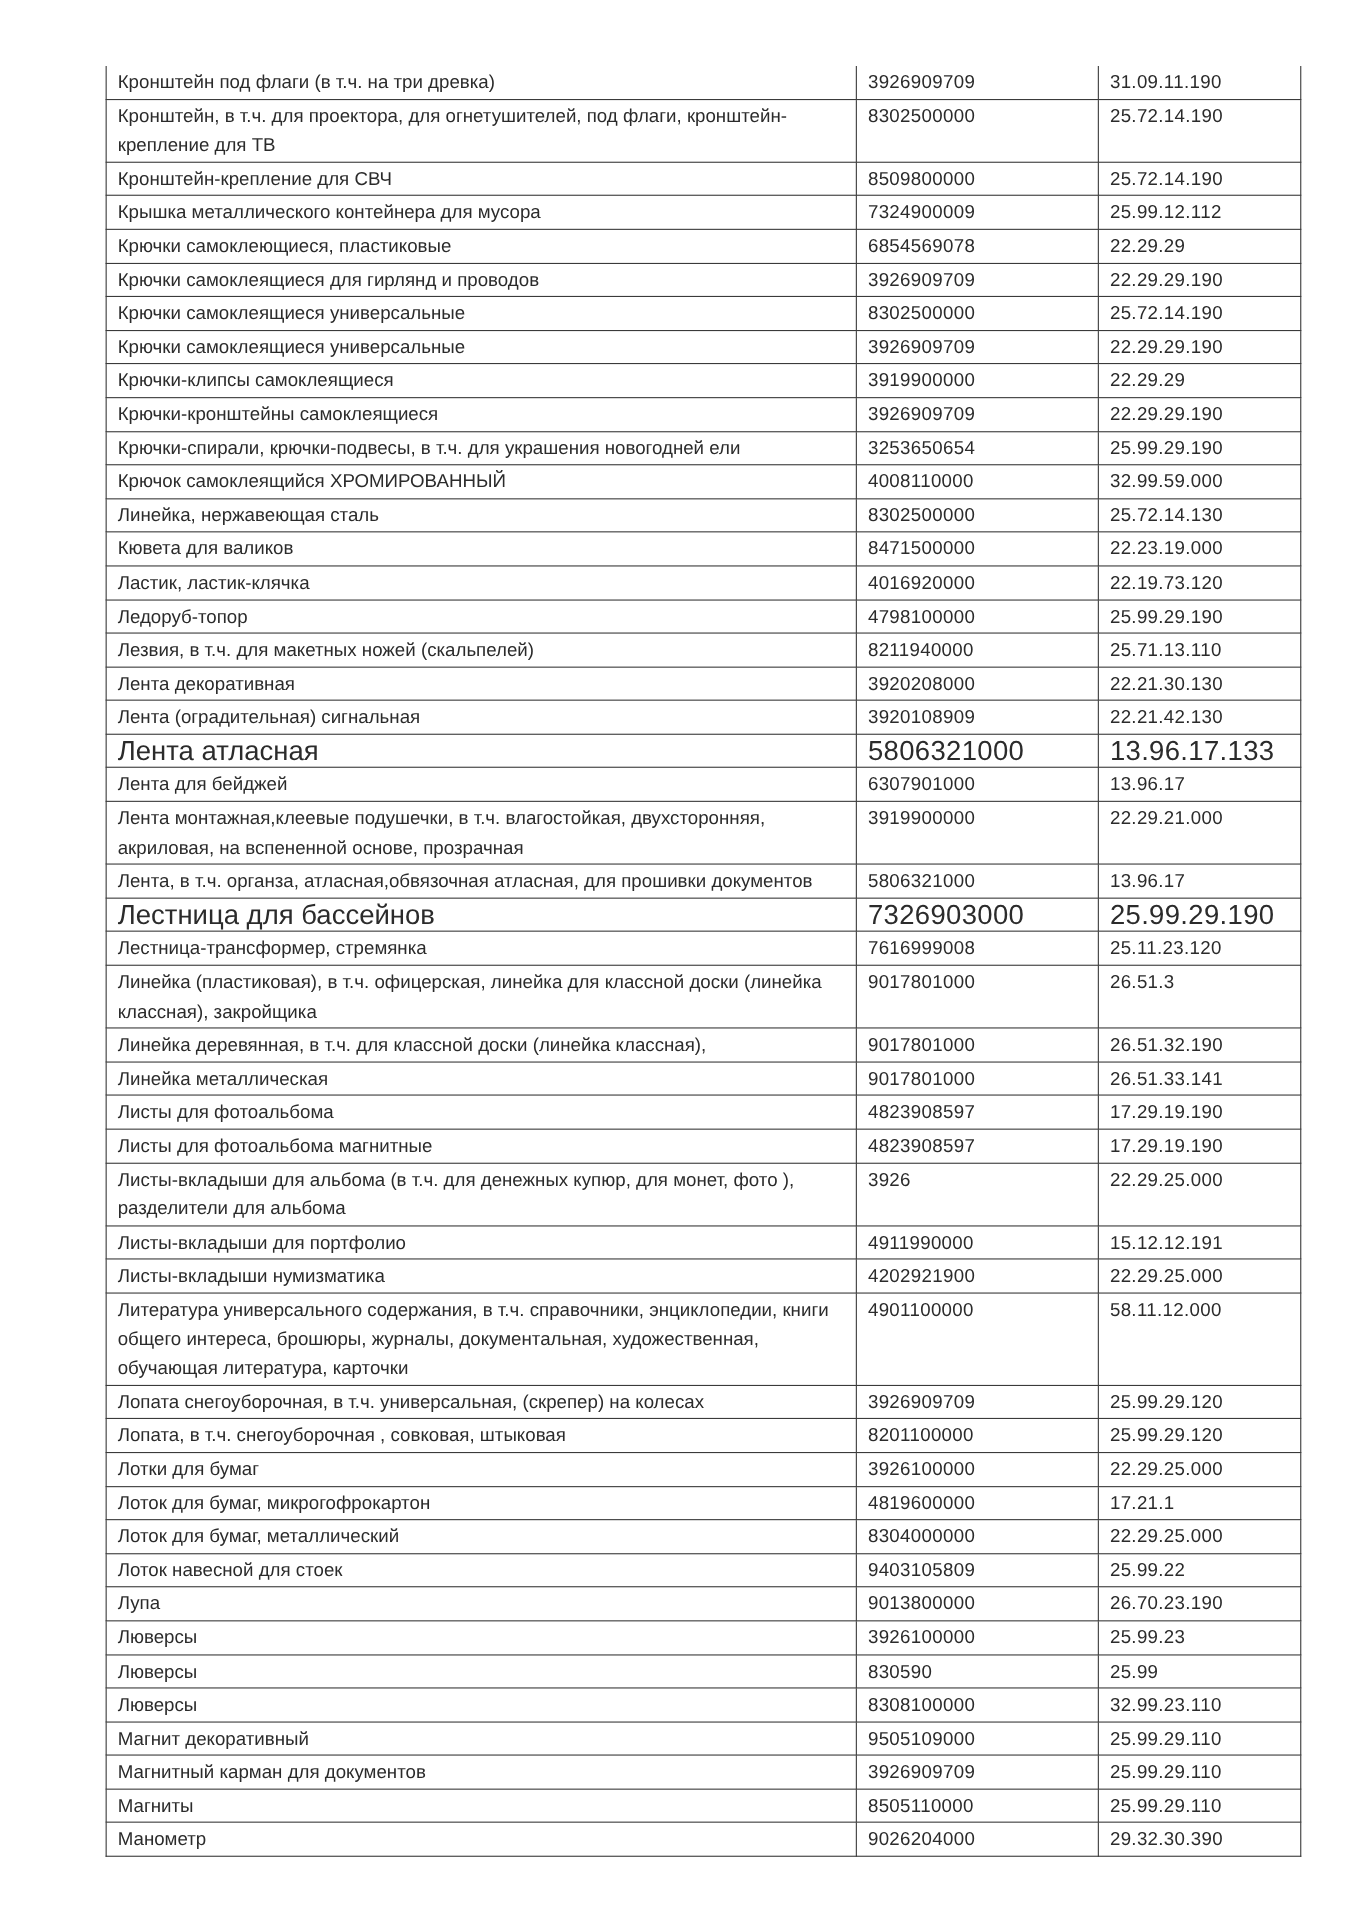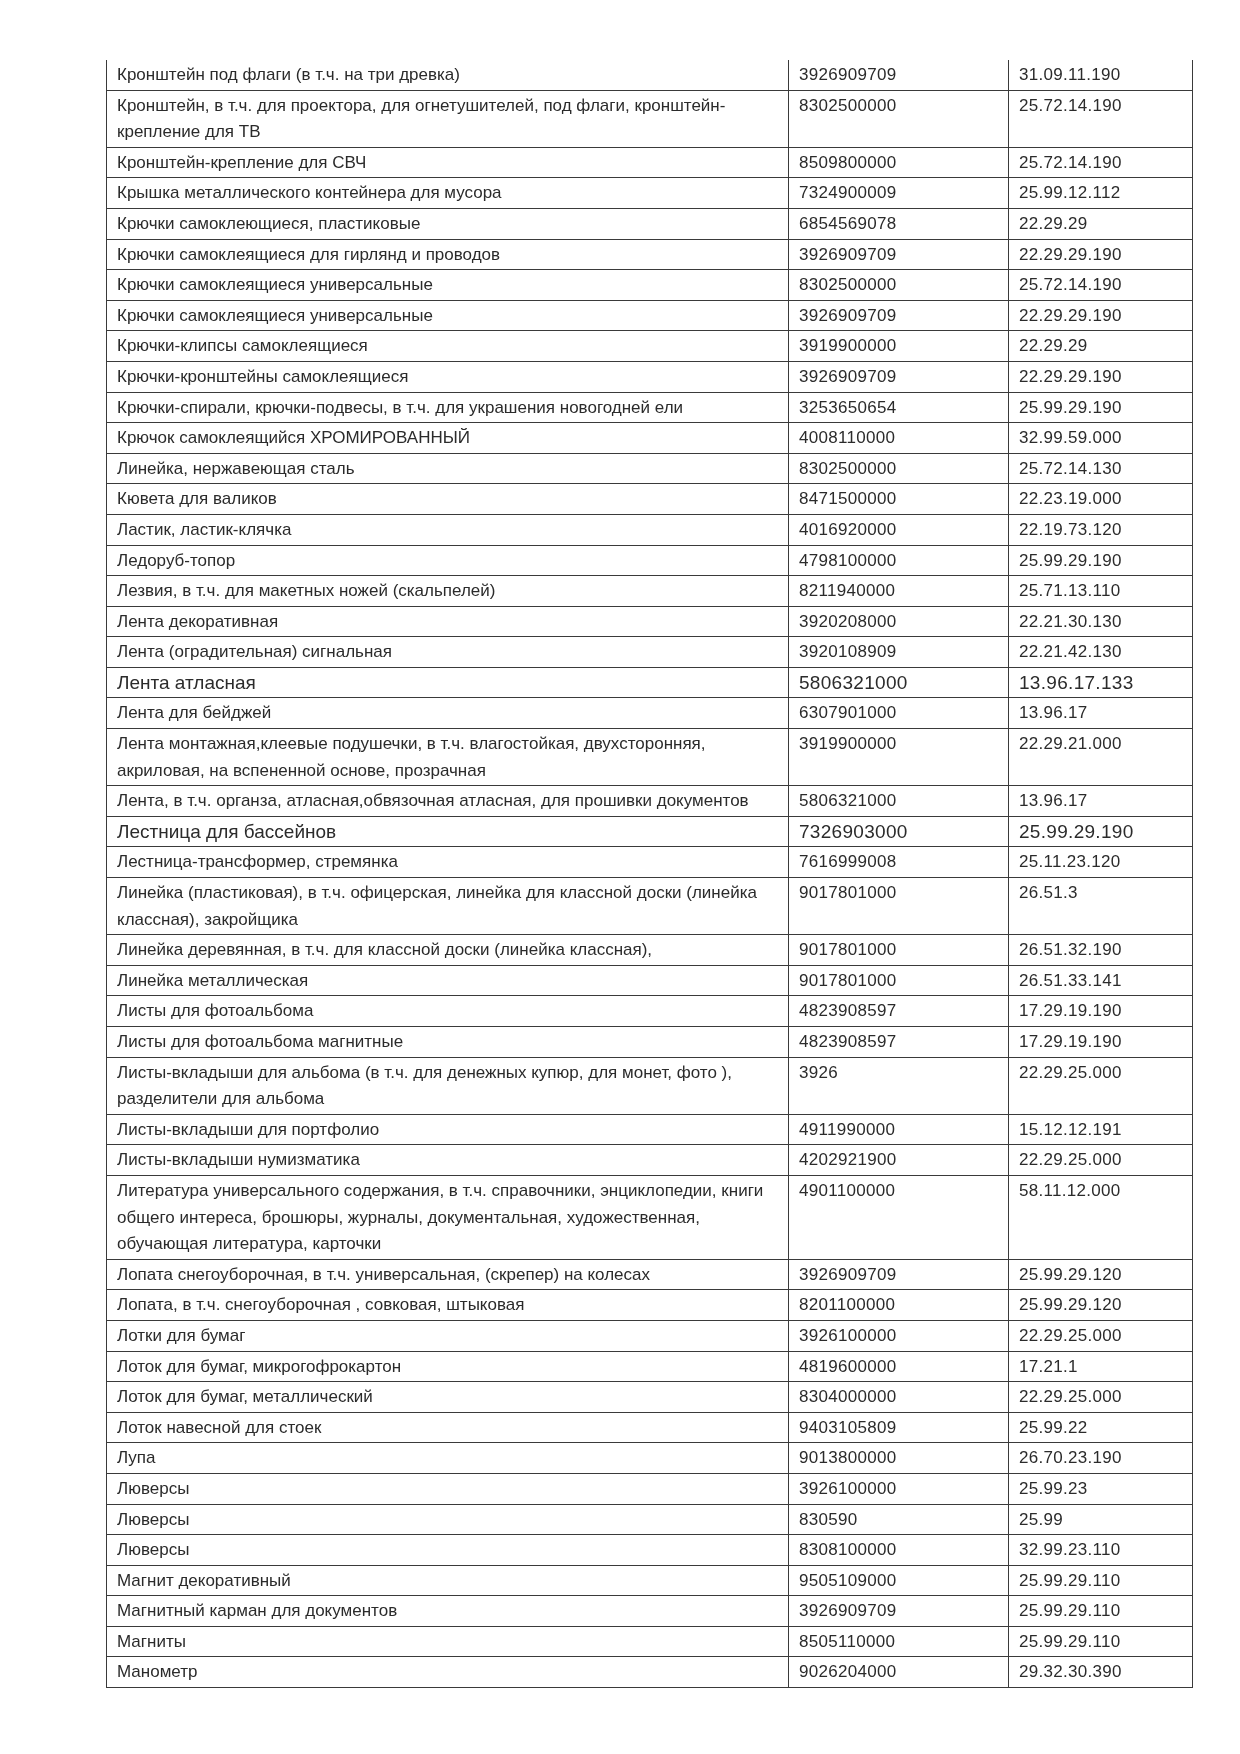--- a/index.html
+++ b/index.html
@@ -1,25 +1,25 @@
 <!DOCTYPE html>
 <html><head>
 <meta charset="utf-8">
 <style>
   html, body { margin: 0; padding: 0; background: #ffffff; }
   body { width: 1240px; height: 1754px; position: relative; overflow: hidden; font-family: "Liberation Sans", sans-serif; color: #2b2b2b; }
-  .page { position: absolute; left: 106px; top: 60px; width: 1086px; }
+  .page { position: absolute; left: 96px; top: 60px; width: 1086px; }
   table { border-collapse: collapse; width: 1086px; table-layout: fixed; }
   col.c1 { width: 682px; }
   col.c2 { width: 220px; }
   col.c3 { width: 184px; }
   td { border: 1.5px solid #3a3a3a; vertical-align: top; padding: 2px 6px 1px 10px; font-size: 17px; line-height: 26.6px; }
   tr:first-child td { border-top: none; }
   td.code { padding-left: 10px; letter-spacing: 0.3px; }
-  tr.big td { font-size: 19px; }
+  tr.big td { font-size: 25px; }
 </style>
 </head>
 <body>
 
 <div class="page">
   <table>
     <colgroup>
         <col class="c1">
         <col class="c2">
         <col class="c3">

